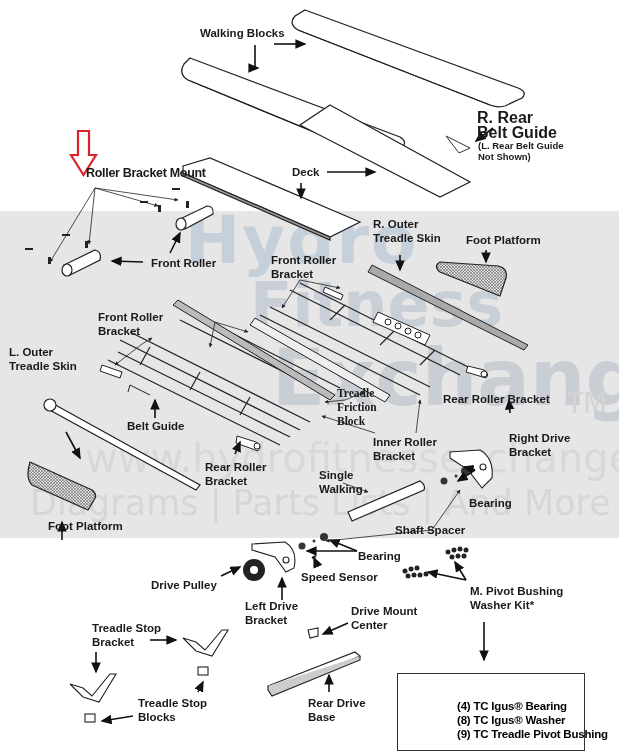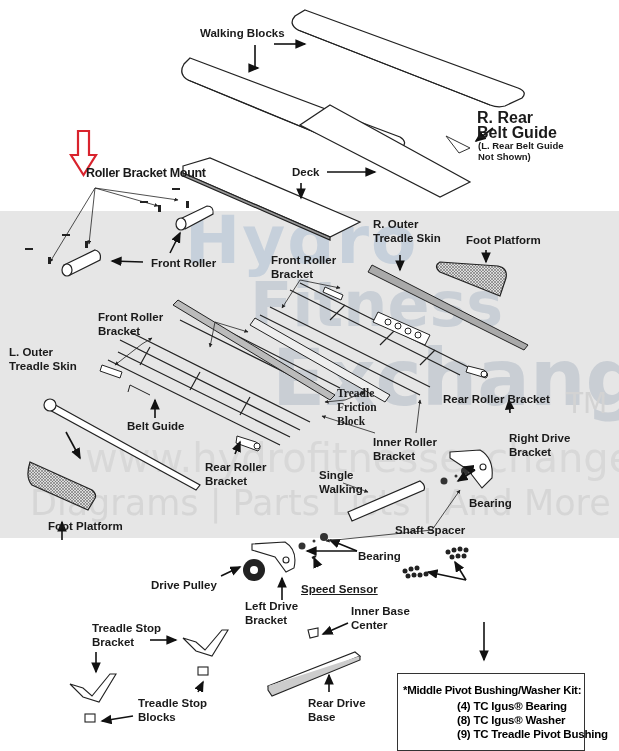--- a/index.html
+++ b/index.html
@@ -275,32 +275,33 @@
   <div class="lbl" style="left:509px;top:431px;">Right Drive
 Bracket</div>
   <div class="lbl" style="left:205px;top:460px;">Rear Roller
 Bracket</div>
   <div class="lbl" style="left:319px;top:468px;">Single
 Walking</div>
   <div class="lbl" style="left:469px;top:496px;">Bearing</div>
   <div class="lbl" style="left:48px;top:519px;">Foot Platform</div>
   <div class="lbl" style="left:395px;top:523px;">Shaft Spacer</div>
   <div class="lbl" style="left:358px;top:549px;">Bearing</div>
-  <div class="lbl" style="left:301px;top:582px;text-decoration:underline;">Speed Sensor</div>
+  <div class="lbl" style="left:301px;top:570px;">Speed Sensor</div>
   <div class="lbl" style="left:151px;top:578px;">Drive Pulley</div>
   <div class="lbl" style="left:245px;top:599px;">Left Drive
 Bracket</div>
+  <div class="lbl" style="left:470px;top:584px;">M. Pivot Bushing
+Washer Kit*</div>
   <div class="lbl" style="left:92px;top:621px;">Treadle Stop
 Bracket</div>
-  <div class="lbl" style="left:351px;top:604px;">Inner Base
+  <div class="lbl" style="left:351px;top:604px;">Drive Mount
 Center</div>
   <div class="lbl" style="left:138px;top:696px;">Treadle Stop
 Blocks</div>
   <div class="lbl" style="left:308px;top:696px;">Rear Drive
 Base</div>
 
   <div class="kitbox">
-    <div class="kit-title">*Middle Pivot Bushing/Washer Kit:</div>
     <div class="kit-item" style="top:26px;">(4) TC Igus® Bearing</div>
     <div class="kit-item" style="top:40px;">(8) TC Igus® Washer</div>
     <div class="kit-item" style="top:54px;">(9) TC Treadle Pivot Bushing</div>
   </div>
 </div>
 
 </body></html>

